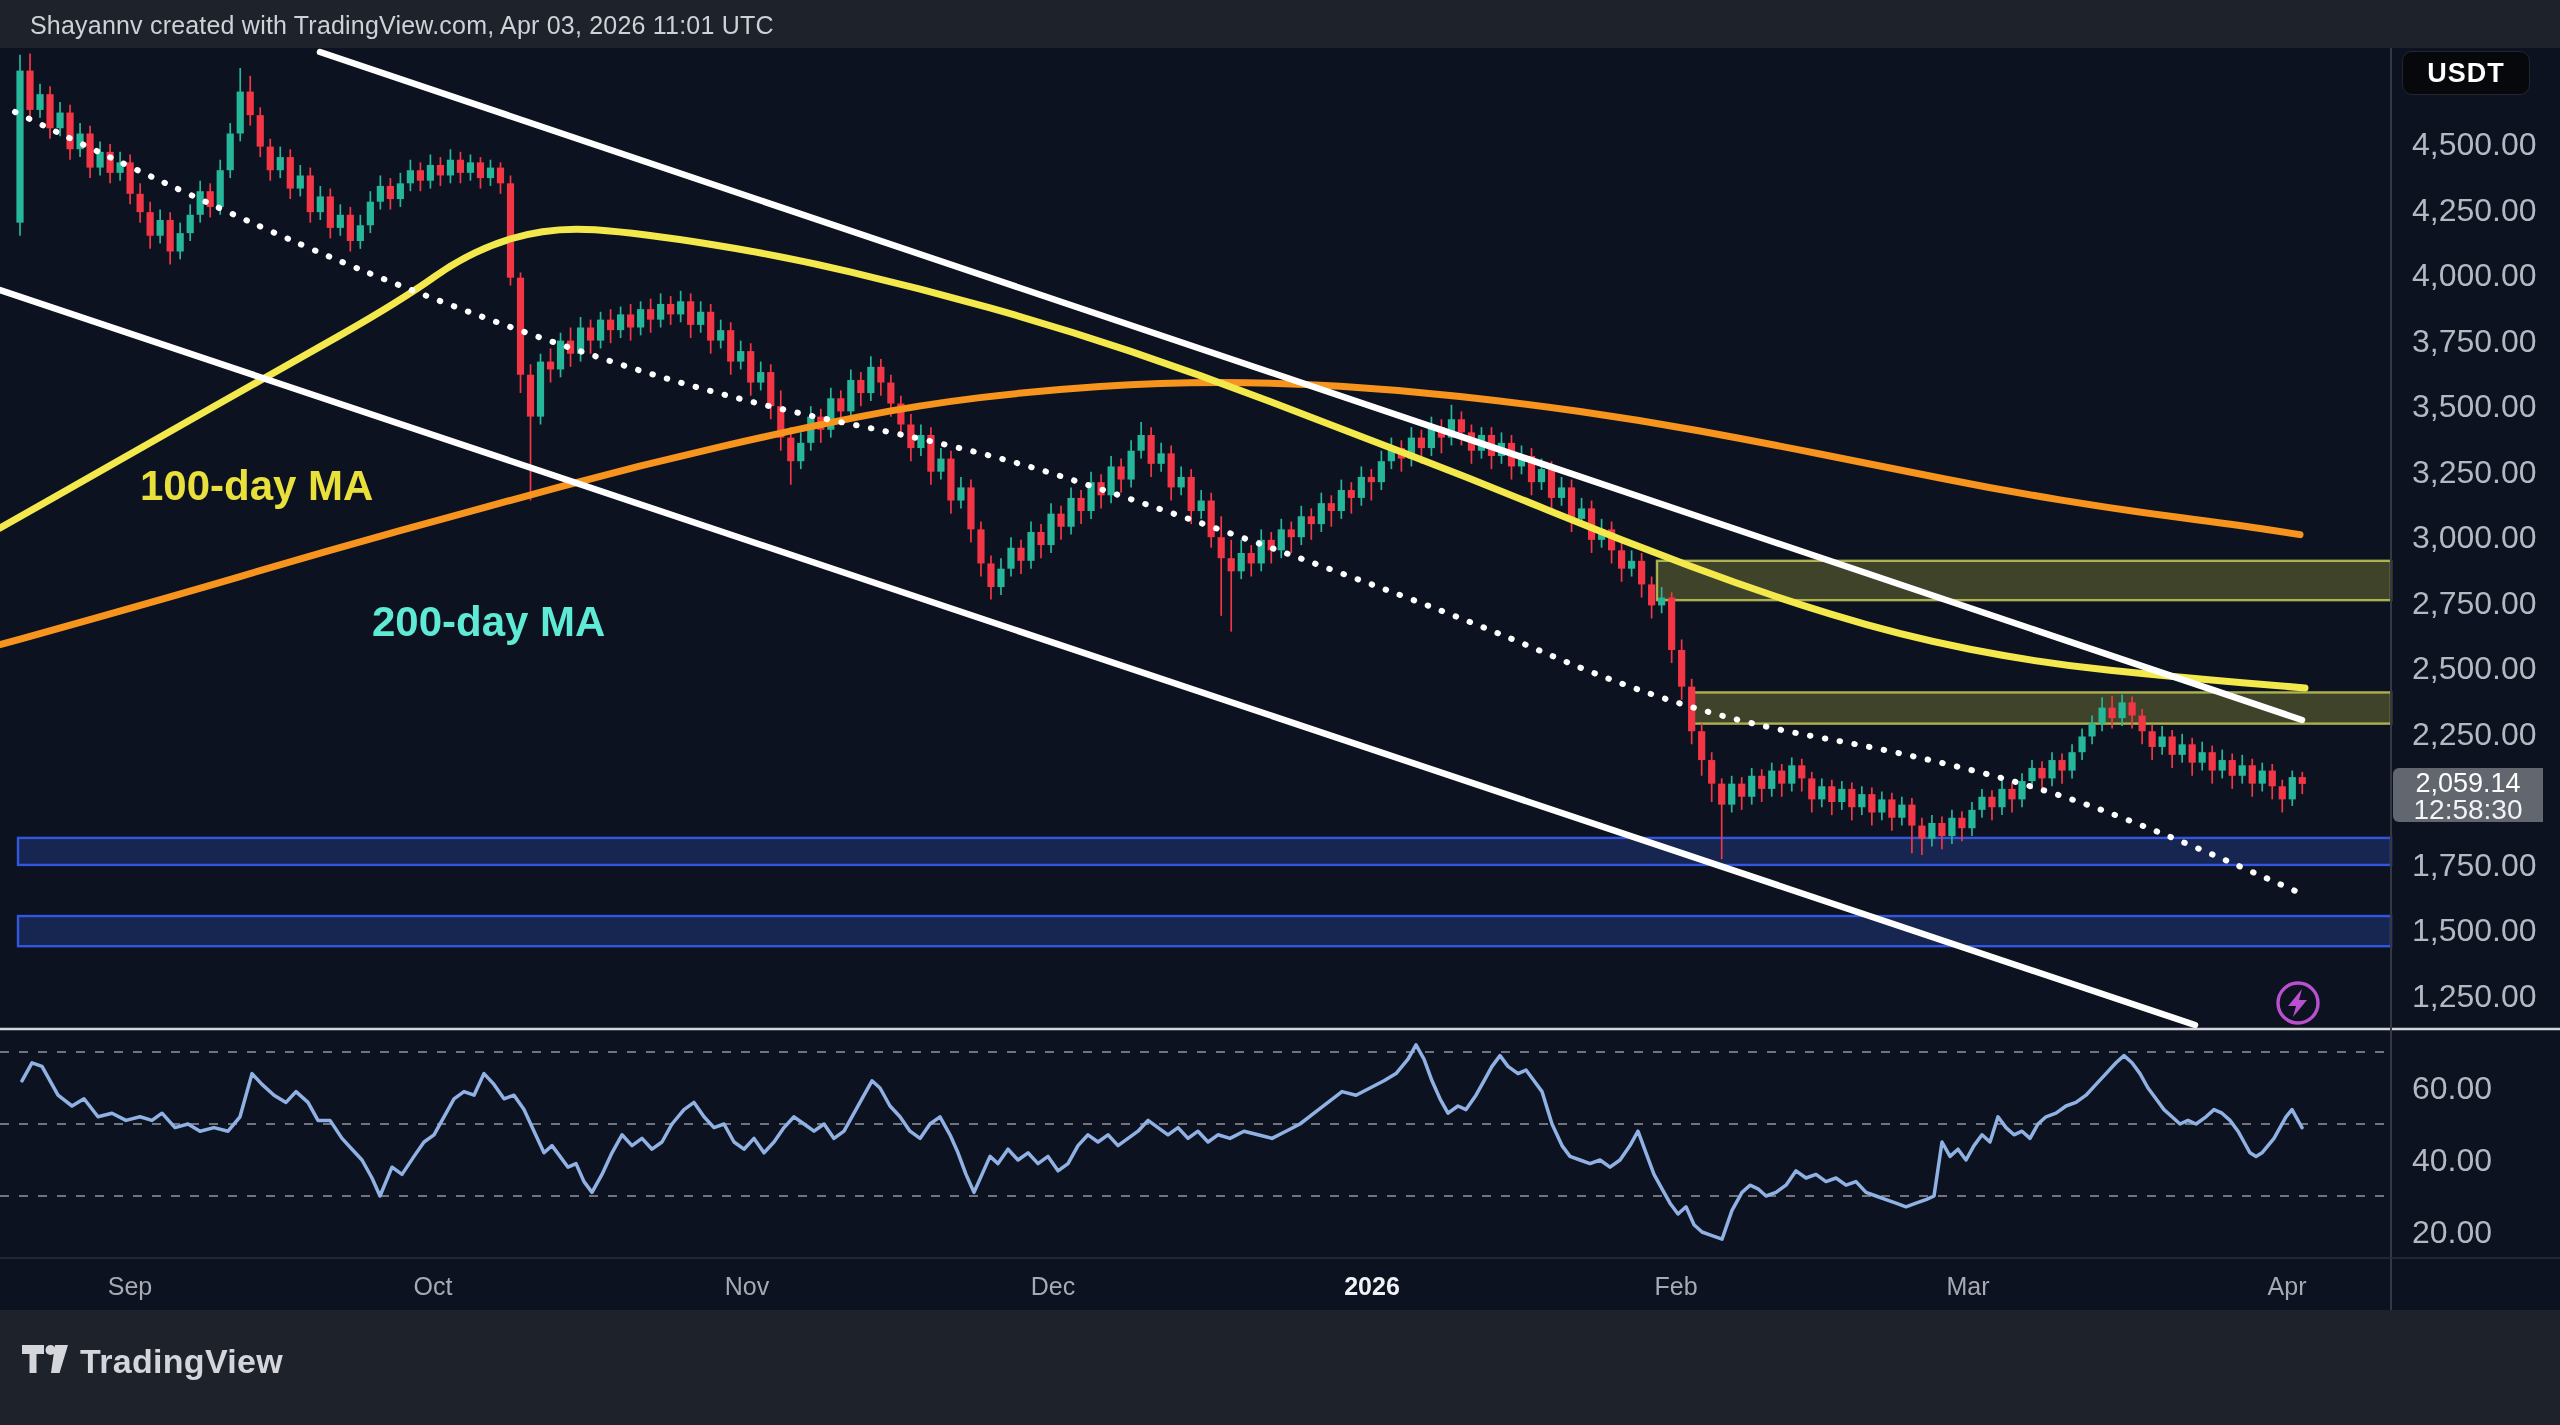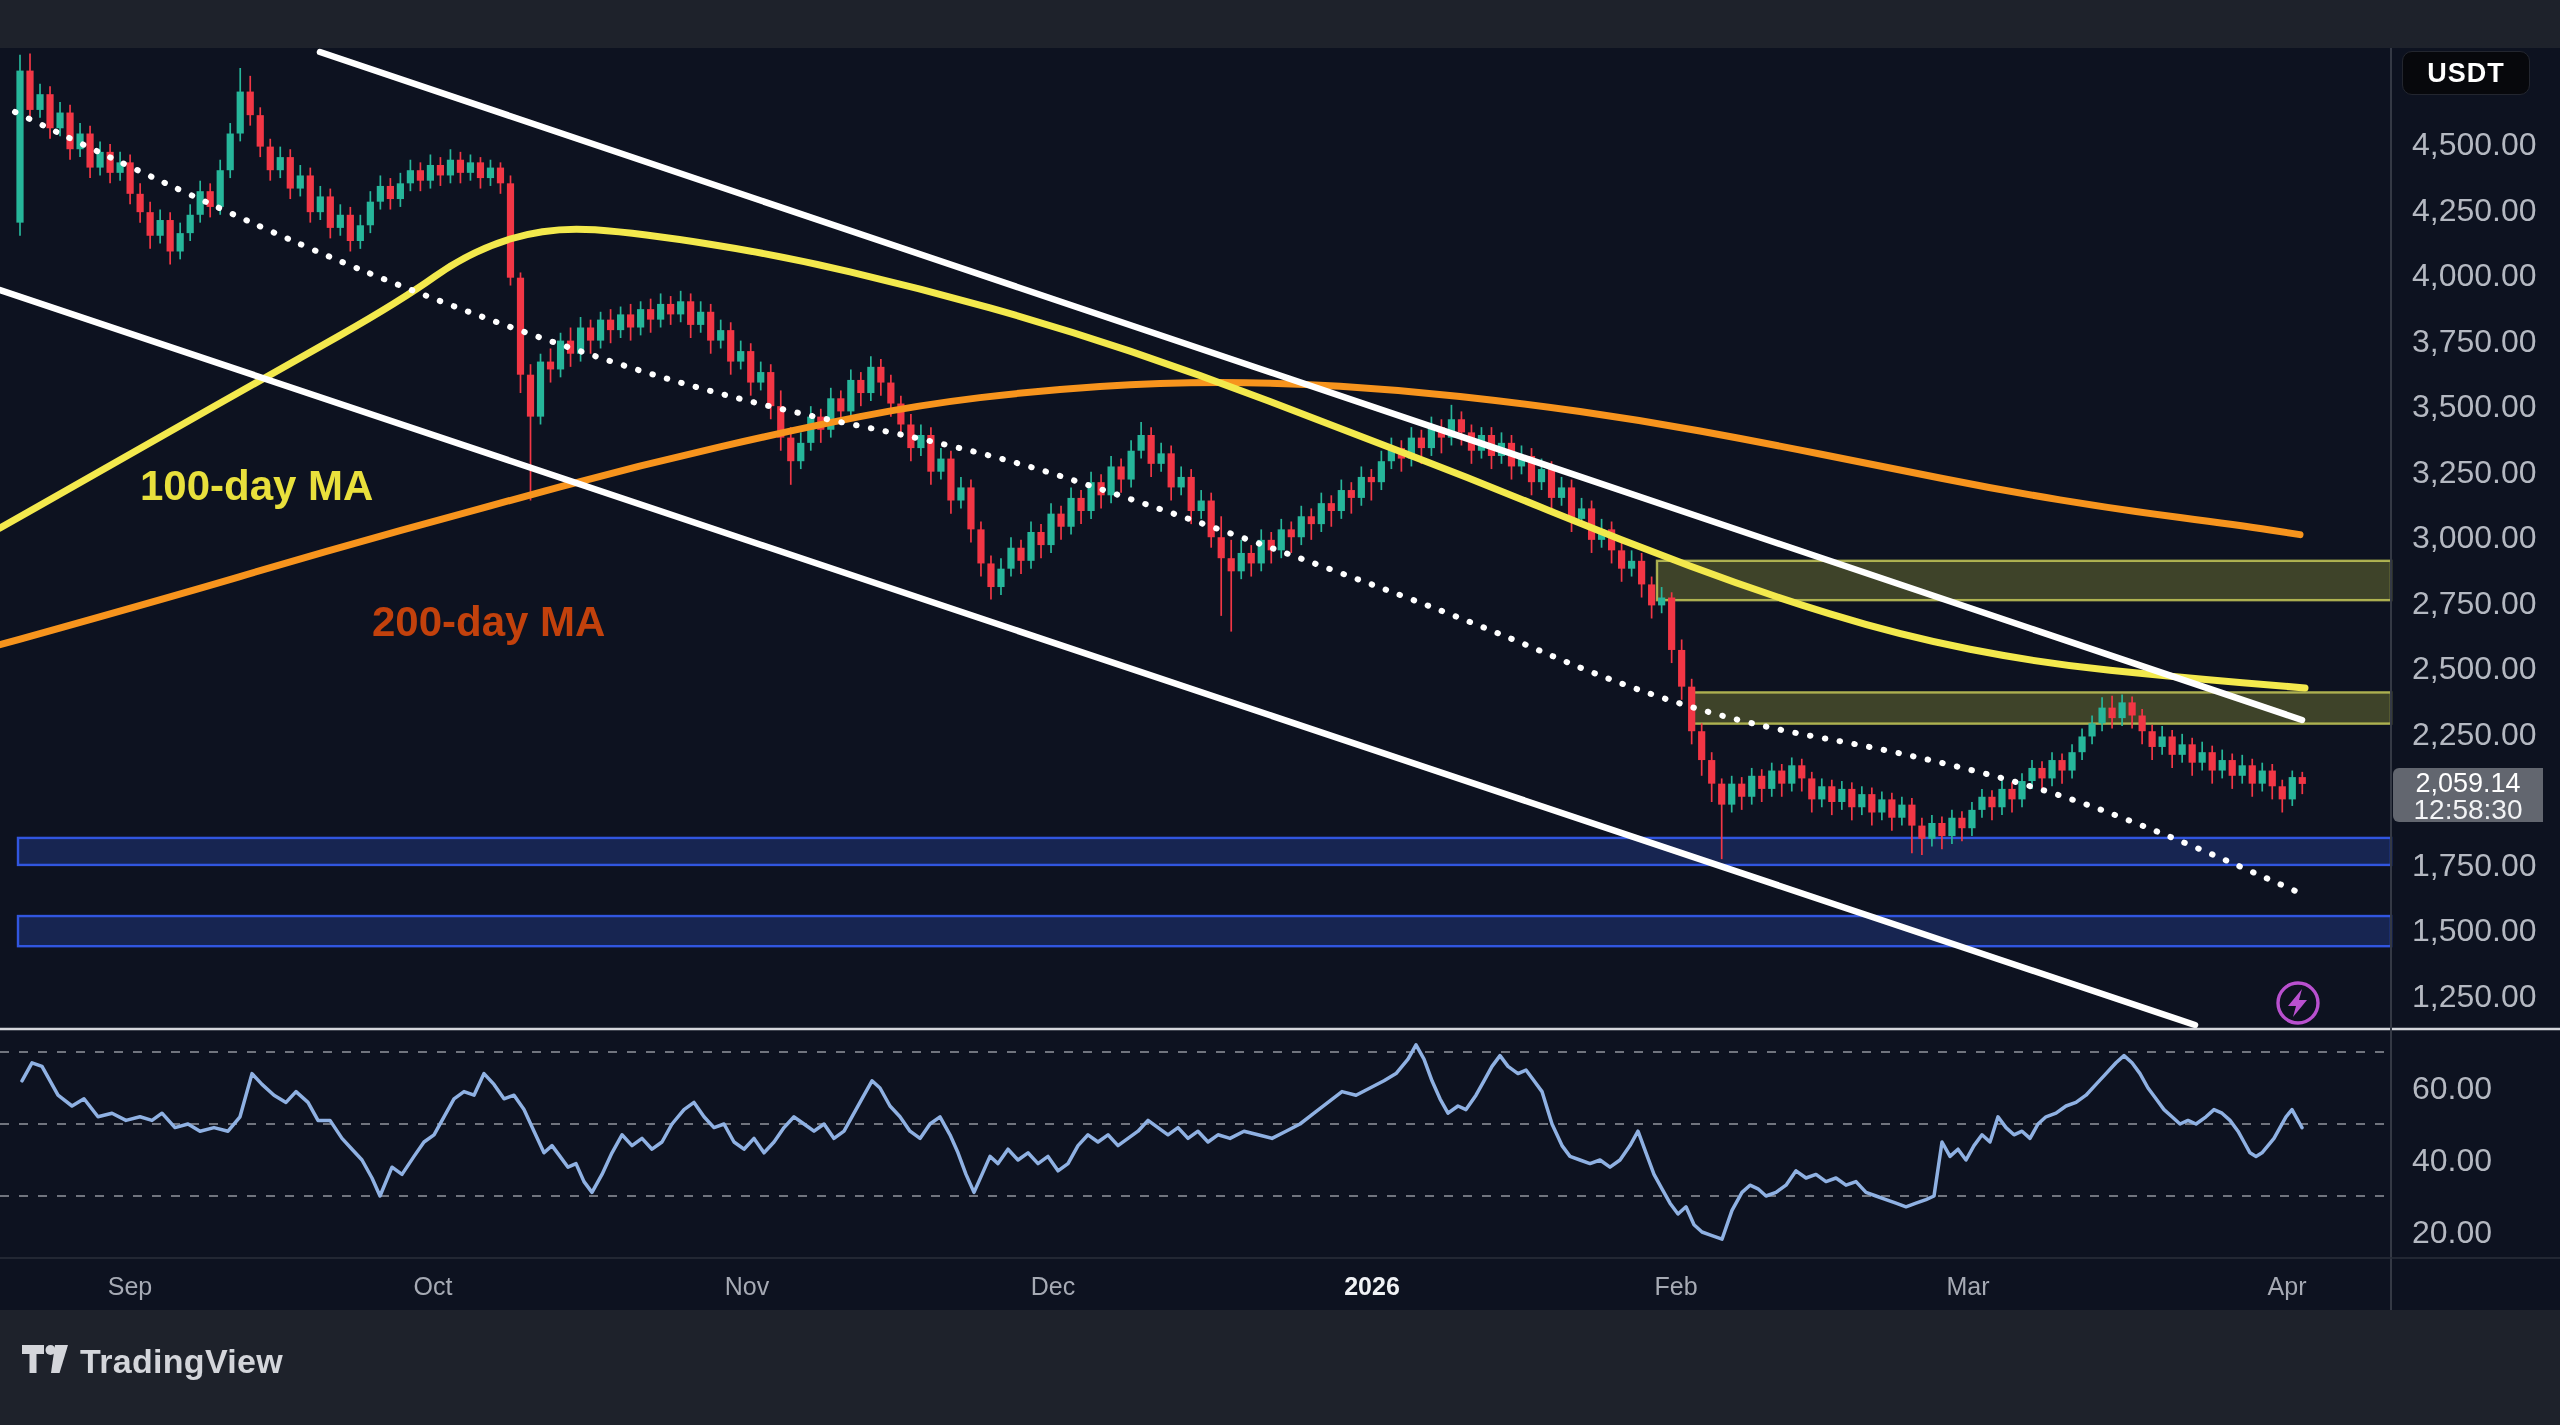--- a/index.html
+++ b/index.html
@@ -14,30 +14,31 @@
   .time-label{position:absolute;top:1272px;font-size:25px;color:#a6aab4;transform:translateX(-50%);white-space:nowrap;}
   .time-label.year{color:#f0f2f5;font-weight:700;margin-left:8px;}
   #usdt-badge{position:absolute;left:2402px;top:51px;width:126px;height:42px;background:#07080c;
       border:1px solid #23262f;border-radius:10px;color:#fff;font-weight:700;font-size:27px;
       display:flex;align-items:center;justify-content:center;letter-spacing:1px;}
   #price-badge{position:absolute;left:2393px;top:768px;width:150px;height:54px;background:#62666f;
       border-radius:6px 0 0 6px;color:#fff;text-align:center;}
   #price-badge .p{font-size:27px;line-height:29px;margin-top:1px;}
   #price-badge .t{font-size:28px;line-height:24px;color:#f2f3f5;}
   #ma100-label{position:absolute;left:140px;top:462px;font-size:42px;font-weight:700;color:#e9e03c;}
-  #ma200-label{position:absolute;left:372px;top:598px;font-size:42px;font-weight:700;color:#c2410c;}
+  #ma200-label{position:absolute;left:372px;top:598px;font-size:42px;font-weight:700;color:#5eead4;}
   #brand{position:absolute;left:22px;top:1342px;display:flex;align-items:center;}
   #brand-text{font-size:34px;font-weight:700;color:#d4d6db;letter-spacing:.3px;}
 </style>
 </head>
 <body>
 
 <div id="stage">
   <div class="strip" id="header-strip"></div>
   <div class="strip" id="footer-strip"></div>
+  <div id="credit">Shayannv created with TradingView.com, Apr 03, 2026 11:01 UTC</div>
 
   <svg id="chart-svg" width="2560" height="1425">
       <rect x="1657" y="560.8246153846154" width="734" height="39.32307692307688" fill="rgba(163,166,60,0.33)" stroke="rgba(196,200,88,0.85)" stroke-width="2.4"></rect>
       <rect x="1690" y="692.4258461538461" width="701" height="31.196307692307755" fill="rgba(163,166,60,0.33)" stroke="rgba(196,200,88,0.85)" stroke-width="2.4"></rect>
       <rect x="18" y="837.9212307692308" width="2373" height="27.001846153846145" fill="rgba(48,84,196,0.30)" stroke="#3156e0" stroke-width="2.4"></rect>
       <rect x="18" y="916.0430769230769" width="2373" height="30.147692307692296" fill="rgba(48,84,196,0.30)" stroke="#3156e0" stroke-width="2.4"></rect>
       <line x1="20" y1="54.86769230769231" x2="20" y2="235.75384615384615" stroke="#26b69a" stroke-width="1.7"></line>
       <rect x="16.4" y="70.59692307692308" width="7.2" height="152.04923076923077" fill="#26b69a"></rect>
       <line x1="30.009999999999998" y1="53.55692307692307" x2="30.009999999999998" y2="117.78461538461539" stroke="#f23645" stroke-width="1.7"></line>
       <rect x="26.409999999999997" y="70.59692307692308" width="7.2" height="39.323076923076925" fill="#f23645"></rect>

